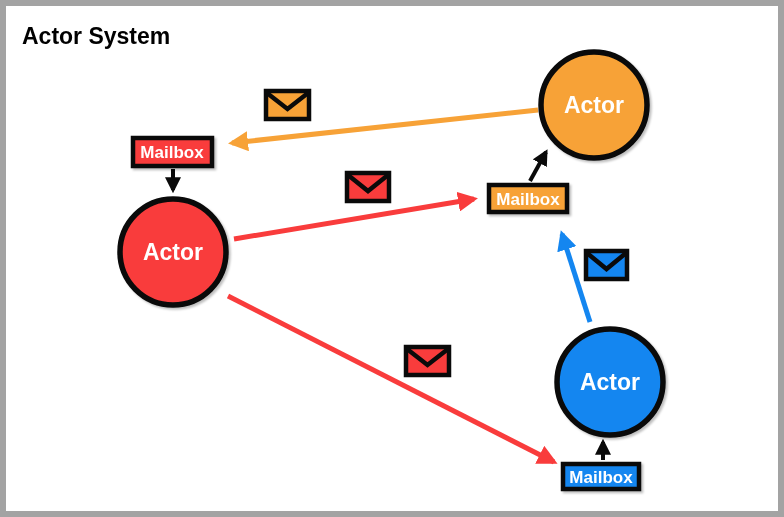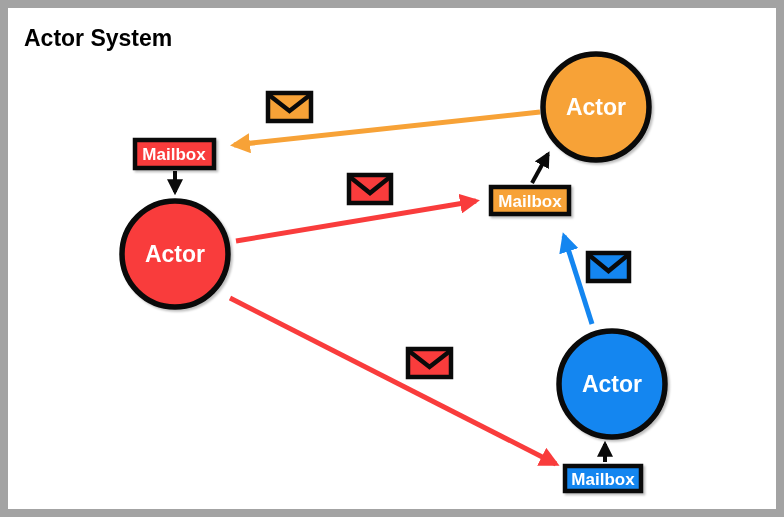--- a/index.html
+++ b/index.html
@@ -1,20 +1,20 @@
 <!DOCTYPE html>
 <html><head>
 <meta charset="utf-8">
 <style>
   html,body{margin:0;padding:0;background:#fff;}
   .frame{
     position:relative;
     width:784px;height:517px;
     box-sizing:border-box;
-    border:8px solid #a3a3a3;
+    border:6px solid #a3a3a3;
     background:#fff;
     overflow:hidden;
     font-family:"Liberation Sans",sans-serif;
   }
   svg{position:absolute;left:0;top:0;}
   .title-text{
     font-family:"Liberation Sans",sans-serif;
     font-size:23px;font-weight:bold;fill:#000;
   }
   .node-label{

